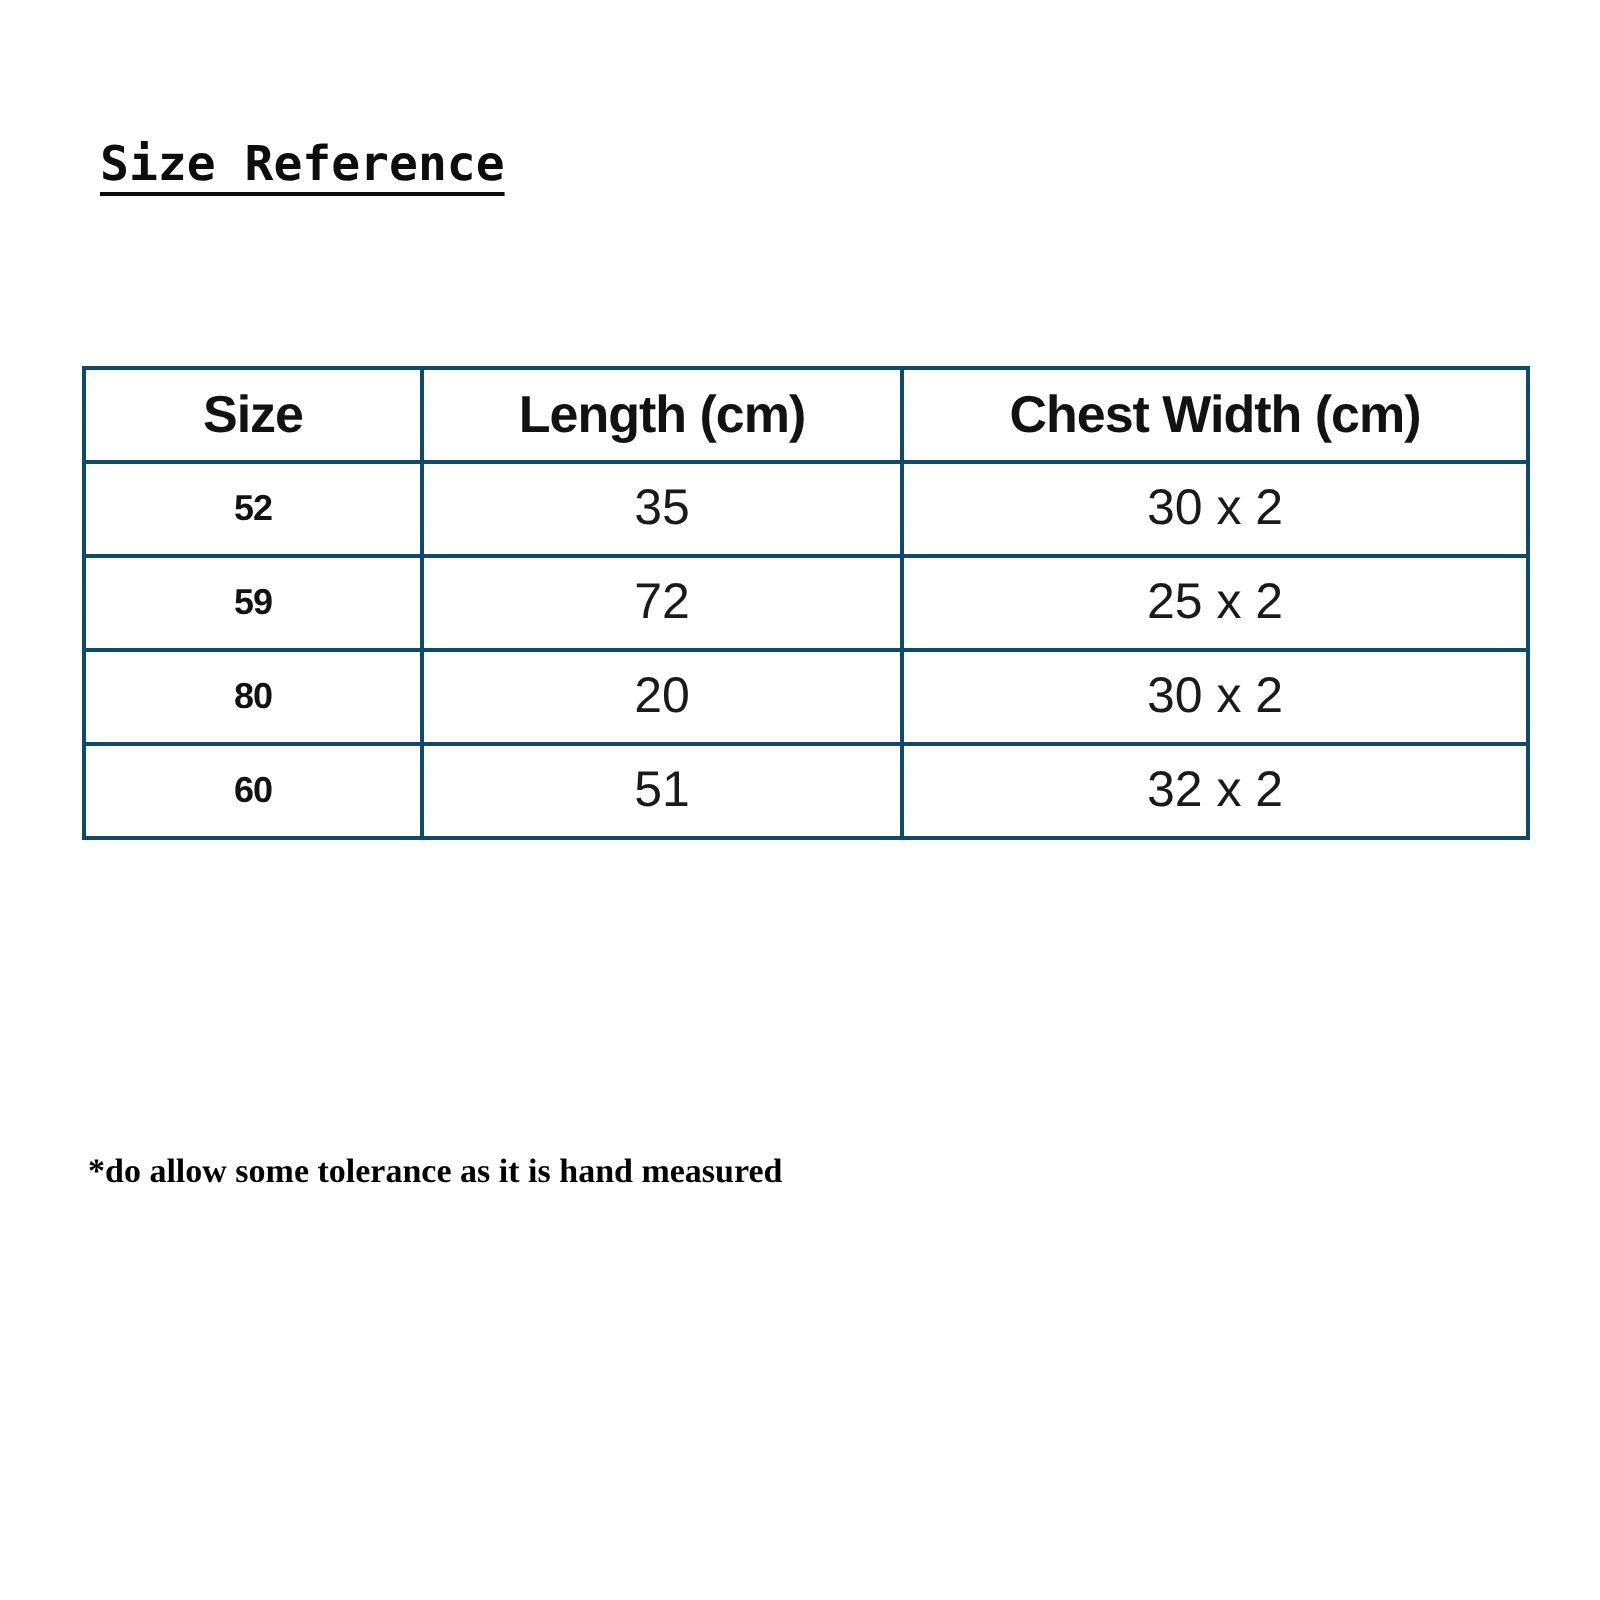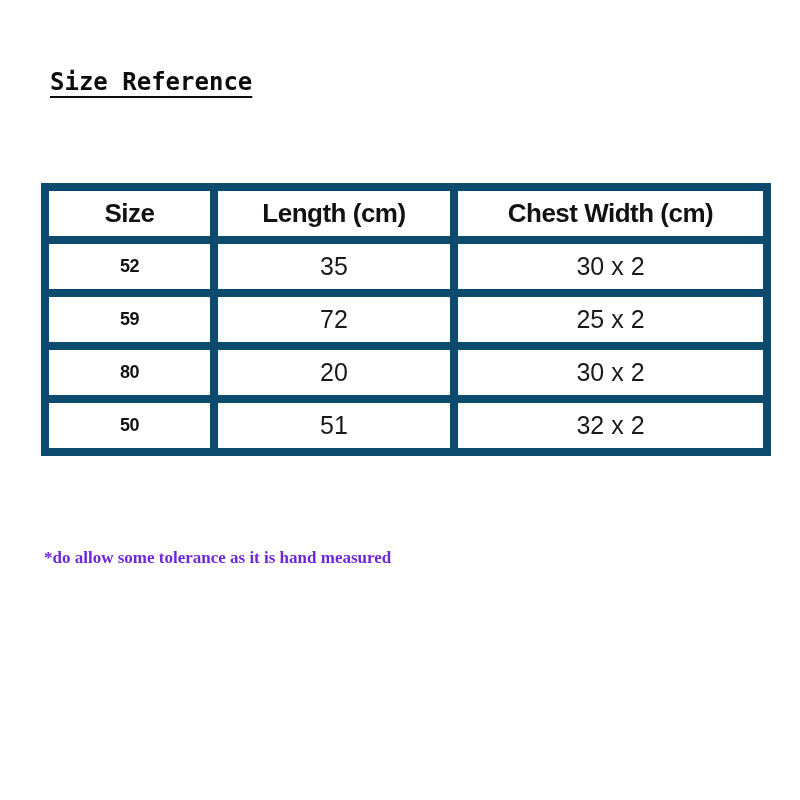--- a/index.html
+++ b/index.html
@@ -40,21 +40,21 @@
     width: 722px;
     border-collapse: collapse;
     table-layout: fixed;
   }
   .size-table col.c1 { width: 169px; }
   .size-table col.c2 { width: 240px; }
   .size-table col.c3 { width: 313px; }
 
   .size-table th,
   .size-table td {
-    border: 8px solid #0c4a6e;
+    border: 2px solid #0c4a6e;
     text-align: center;
     vertical-align: middle;
     height: 45px;
     padding: 0;
     background: #ffffff;
   }
 
   .size-table th {
     font-family: "Liberation Sans", sans-serif;
     font-weight: 700;
@@ -73,26 +73,26 @@
   .size-table td.val-col {
     font-weight: 400;
     font-size: 25px;
     color: #1a1a1a;
   }
 
   
   .footnote {
     position: absolute;
     left: 44px;
-    top: 548px;
+    top: 576px;
     margin: 0;
     font-family: "Liberation Serif", serif;
     font-weight: 700;
     font-size: 17px;
-    color: #6d28d9;
+    color: #000000;
   }
 </style>
 </head>
 <body>
 
 <h1 class="title">Size Reference</h1>
 
 <table class="size-table">
   <colgroup>
     <col class="c1">
@@ -116,20 +116,20 @@
       <td class="size-col">59</td>
       <td class="val-col">72</td>
       <td class="val-col">25 x 2</td>
     </tr>
     <tr>
       <td class="size-col">80</td>
       <td class="val-col">20</td>
       <td class="val-col">30 x 2</td>
     </tr>
     <tr>
-      <td class="size-col">50</td>
+      <td class="size-col">60</td>
       <td class="val-col">51</td>
       <td class="val-col">32 x 2</td>
     </tr>
   </tbody>
 </table>
 
 <p class="footnote">*do allow some tolerance as it is hand measured</p>
 
 </body></html>

